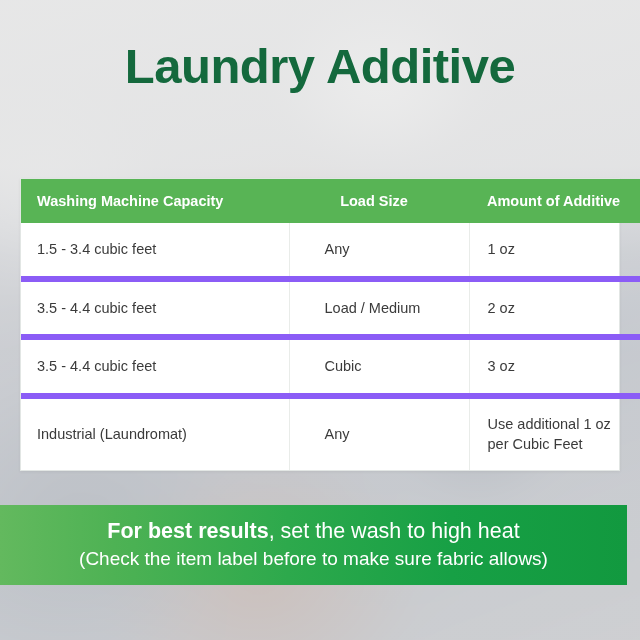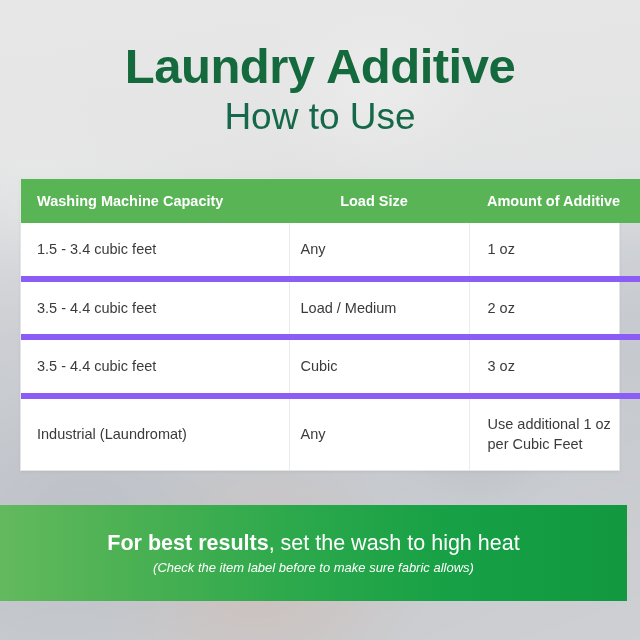--- a/index.html
+++ b/index.html
@@ -105,68 +105,66 @@
     color: #3b3b3b;
     padding: 16px 14px;
     border-top: 6px solid #8b5cf6;
     border-right: 1px solid #e9ece9;
     vertical-align: middle;
     line-height: 1.42;
   }
   table.how-to tbody tr:first-child td { border-top: none; }
   table.how-to tbody td:last-child { border-right: none; }
   table.how-to tbody td.c-capacity { padding-left: 16px; }
-  table.how-to tbody td.c-load     { padding-left: 11px; }
+  table.how-to tbody td.c-load     { padding-left: 35px; }
   table.how-to tbody td.c-amount   { padding-left: 18px; }
   table.how-to tbody tr.tall td { padding-top: 15px; padding-bottom: 15px; }
 
   .amount-multiline { white-space: pre-line; }
 
   
   .banner {
     position: absolute;
     left: 0;
     top: 505px;
     width: 627px;
-    height: 96px;
+    height: 80px;
     background: linear-gradient(90deg, #63b95e 0%, #4eb254 18%, #2da94c 46%, #17a045 72%, #12993f 100%);
     display: flex;
     flex-direction: column;
     align-items: center;
     justify-content: center;
     box-sizing: border-box;
   }
   .banner-line1 {
     color: #ffffff;
     font-size: 21.5px;
     line-height: 1.18;
     white-space: nowrap;
   }
   .banner-line1 .strong { font-weight: bold; }
   .banner-line2 {
     color: #ffffff;
-    font-size: 13px;
+    font-size: 19px;
     line-height: 1.2;
     margin-top: 4px;
     white-space: nowrap;
-    font-style: italic;
   }
 </style>
 </head>
 <body>
 
 <div class="poster">
   <div class="bg-photo"></div>
   <div class="bg-veil"></div>
 
   <div class="content">
 
     <div class="title-block">
       <div class="main-title">Laundry Additive</div>
-      <div class="sub-title">How to Use</div>
     </div>
 
     <div class="table-wrap">
       <table class="how-to">
         <thead>
           <tr>
             <th class="col-capacity">Washing Machine Capacity</th>
             <th class="col-load">Load Size</th>
             <th class="col-amount">Amount of Additive</th>
           </tr>

